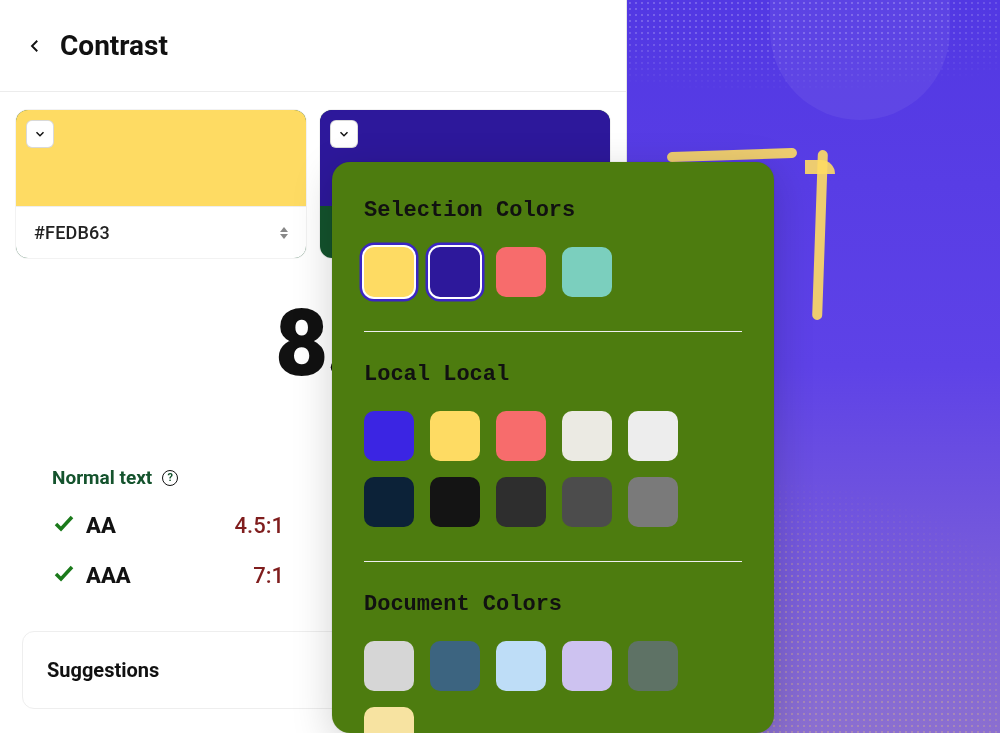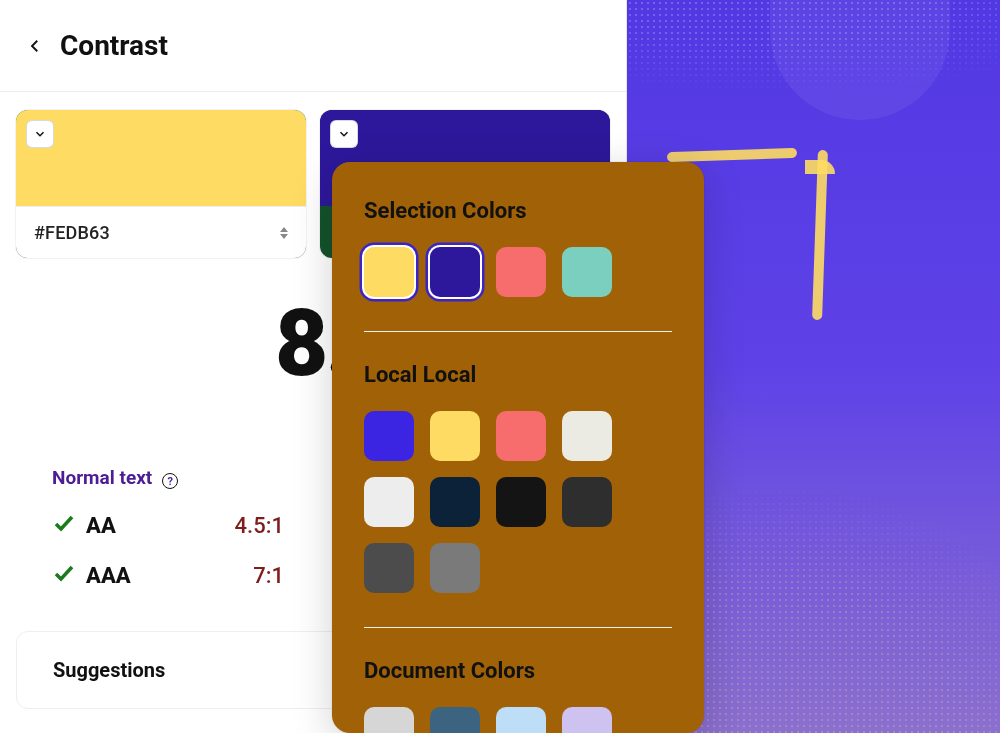--- a/index.html
+++ b/index.html
@@ -108,50 +108,51 @@
   .contrast-value {
     font-size: 92px; font-weight: 900; letter-spacing: -3px; color: #111; text-align: center; line-height: 1; margin-left: 100px;
   }
   .contrast-label {
     font-size: 20px; color: #444; text-align: center; margin-top: 24px; font-weight: 400; margin-left: 180px;
   }
 
   .rating {
     padding: 28px 52px 0 52px;
   }
-  .rating-header { display: flex; align-items: flex-end; gap: 10px; font-size: 19px; font-weight: 700; color: #4c1d95; }
+  .rating-header { display: flex; align-items: center; gap: 10px; font-size: 19px; font-weight: 700; color: #14532d; }
   .info-icon {
     width: 16px; height: 16px; border: 1.6px solid #111; border-radius: 50%;
     display: inline-flex; align-items: center; justify-content: center; font-size: 11px; font-weight: 700;
   }
   .rating-row { display: flex; align-items: center; justify-content: space-between; margin-top: 22px; width: 232px; gap: 31px; }
   .rating-left { display: flex; align-items: center; gap: 10px; }
   .check svg { stroke: #1B7A1B; stroke-width: 3.5; fill: none; }
   .rating-label { font-size: 22px; font-weight: 800; color: #111; }
   .rating-value { font-size: 22px; color: #7f1d1d; font-weight: 500; }
 
   
   .suggestions {
-    margin: 42px 16px 0 16px;
+    margin: 42px 16px 0 22px;
     border: 1px solid #eee;
     border-radius: 12px;
-    padding: 26px 36px;
+    padding: 26px 24px;
   }
   .suggestions h3 { font-size: 20px; font-weight: 700; color: #111; }
 
   
   .popover {
     position: absolute;
     top: 162px; left: 332px;
-    width: 372px;
-    background: #a16207;
+    width: 442px;
+    background: #4d7c0f;
     border-radius: 18px;
     box-shadow: 0 10px 40px rgba(0,0,0,0.18), 0 0 0 1px rgba(0,0,0,0.04);
     padding: 36px 32px 0 32px;
     z-index: 10;
+    font-family: Liberation Mono, monospace;
   }
   .popover h3 { font-size: 22px; font-weight: 700; color: #111; margin-bottom: 24px; }
   .swatch-row { display: flex; gap: 16px; flex-wrap: wrap; margin-bottom: 34px; }
   .swatch {
     width: 50px; height: 50px; border-radius: 10px; cursor: pointer;
   }
   .swatch.selected {
     box-shadow: 0 0 0 2px #fff, 0 0 0 4.5px #3B25C4;
   }
   .popover hr {

